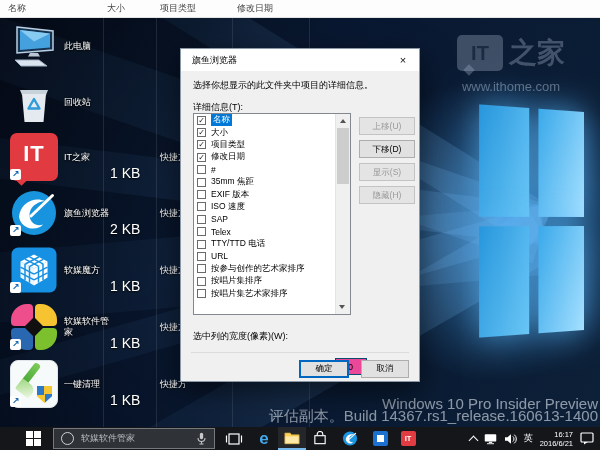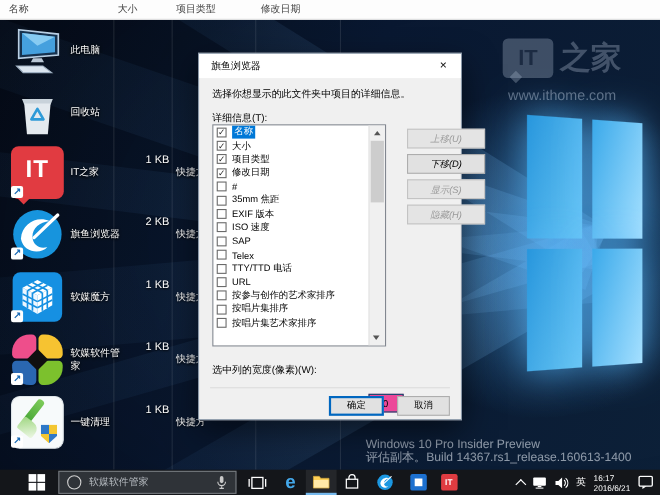--- a/index.html
+++ b/index.html
@@ -31,22 +31,22 @@
     border-bottom:1px solid #e4e4e4;z-index:4;}
   .colheader span{position:absolute;top:0;line-height:17px;font-size:9px;color:#444;}
   .ch0{left:8px}.ch1{left:107px}.ch2{left:160px}.ch3{left:237px}
   .colsep{position:absolute;top:17px;bottom:23px;width:1px;background:rgba(255,255,255,.10);z-index:1;}
   
   .drow{position:absolute;left:0;width:190px;height:52px;z-index:3;}
   .dicon{position:absolute;left:10px;top:0;width:48px;height:48px;}
   .dicon svg{width:48px;height:48px;display:block}
   .dlabel{position:absolute;left:64px;width:50px;top:24px;transform:translateY(-50%);
     font-size:9px;line-height:11px;color:#fff;text-shadow:0 1px 2px #000,0 0 3px rgba(0,0,0,.85);}
-  .dsize{position:absolute;left:110px;width:44px;text-align:right;top:13px;transform:translateY(-50%);
-    font-size:10px;color:#fff;text-shadow:0 1px 2px #000;}
+  .dsize{position:absolute;left:110px;width:44px;text-align:left;top:40px;transform:translateY(-50%);
+    font-size:14px;color:#fff;text-shadow:0 1px 2px #000;}
   .dtype{position:absolute;left:160px;top:24px;transform:translateY(-50%);white-space:nowrap;
     font-size:9px;color:#fff;text-shadow:0 1px 2px #000;}
   .sc{position:absolute;left:0;bottom:1px;width:11px;height:11px;background:#fff;border-radius:2px;
     color:#1567b3;font-size:9px;line-height:11px;text-align:center;font-weight:bold;}
   .ic{width:48px;height:48px;position:relative;}
   .ic-ithome{background:#e13b41;border-radius:7px;}
   .ic-ithome b{position:absolute;left:0;right:0;top:8px;text-align:center;color:#fff;font-size:22px;letter-spacing:1px;}
   .ic-ithome i{position:absolute;left:7px;bottom:-3px;width:9px;height:9px;background:#e13b41;transform:rotate(45deg);}
   .ic-mgr i{position:absolute;width:22px;height:22px;}
   .q1{left:1px;top:1px;background:#ee4e8b;border-radius:16px 4px 4px 4px;}
@@ -65,22 +65,22 @@
   
   .wm-ithome{position:absolute;top:34px;right:14px;width:150px;text-align:center;z-index:2;}
   .wm-bubble{display:inline-block;width:46px;height:36px;background:rgba(165,180,200,.34);
     border-radius:5px;position:relative;vertical-align:middle;}
   .wm-bubble b{display:block;color:rgba(18,32,55,.75);font-size:20px;line-height:36px;}
   .wm-bubble i{position:absolute;left:8px;bottom:-3px;width:8px;height:8px;
     background:rgba(165,180,200,.34);transform:rotate(45deg);}
   .wm-zhijia{display:inline-block;font-size:28px;font-weight:bold;color:rgba(165,180,200,.36);
     vertical-align:middle;margin-left:6px;}
   .wm-url{margin-top:7px;font-size:13px;color:rgba(172,188,208,.5);}
-  .wm-build{position:absolute;right:26px;bottom:28px;text-align:left;z-index:2;
-    color:rgba(228,235,243,.6);font-size:11px;line-height:12px;}
+  .wm-build{position:absolute;right:2px;bottom:28px;text-align:right;z-index:2;
+    color:rgba(228,235,243,.6);font-size:15px;line-height:12px;}
   
   .dialog{position:absolute;left:180px;top:48px;width:240px;height:334px;background:#f0f0f0;
     border:1px solid #8a98a8;box-shadow:0 10px 28px rgba(0,0,0,.55);z-index:10;font-size:9px;color:#000;box-sizing:border-box;}
   .dlg-titlebar{position:absolute;left:0;top:0;right:0;height:22px;background:#fff;}
   .dlg-title{position:absolute;left:11px;top:0;line-height:22px;font-size:9px;}
   .dlg-close{position:absolute;right:0;top:0;width:32px;height:22px;text-align:center;line-height:22px;
     font-size:11px;color:#111;cursor:default;}
   .dlg-instruction{position:absolute;left:12px;top:30px;right:10px;}
   .dlg-listlabel{position:absolute;left:12px;top:52px;}
   .listbox{position:absolute;left:12px;top:64px;width:158px;height:202px;background:#fff;
@@ -88,22 +88,22 @@
   .li{height:12.4px;display:flex;align-items:center;padding-left:3px;}
   .cb{width:9px;height:9px;border:1px solid #6a6a6a;background:#fff;margin-right:5px;flex:0 0 auto;
     font-size:8px;line-height:8px;text-align:center;color:#1a1a1a;box-sizing:border-box;}
   .li .lbl{font-size:8.5px;white-space:nowrap;}
   .li.selected .lbl{background:#0078d7;color:#fff;padding:0 2px;}
   .sb{position:absolute;right:0;top:0;width:14px;height:100%;background:#f0f0f0;border-left:1px solid #e3e3e3;}
   .sb .thumb{position:absolute;left:1px;right:1px;top:14px;height:56px;background:#cdcdcd;}
   .tri{width:0;height:0;border-left:3.5px solid transparent;border-right:3.5px solid transparent;margin:5px auto 0;}
   .tri-up{border-bottom:4.5px solid #555;}
   .tri-dn{border-top:4.5px solid #555;position:absolute;bottom:5px;left:3px;}
-  .sidebtn{position:absolute;left:189px;width:71px;height:18px;background:#e1e1e1;border:1px solid #adadad;
-    text-align:center;line-height:16px;font-size:8.5px;color:#000;box-sizing:border-box;font-style:italic;}
+  .sidebtn{position:absolute;left:178px;width:56px;height:18px;background:#e1e1e1;border:1px solid #adadad;
+    text-align:center;line-height:16px;font-size:8.5px;color:#000;box-sizing:border-box;}
   .sidebtn.disabled{background:#e4e4e4;border-color:#c3c3c3;color:#9a9a9a;}
   .wlabel{position:absolute;left:12px;top:281px;}
   .winput{position:absolute;left:154px;top:274px;width:26px;height:15px;border:1px solid #0c4a6e;
     background:#ec4899;font-size:9px;padding:0 2px;font-family:inherit;box-sizing:content-box;margin-top:35px;}
   .dlg-sep{position:absolute;left:10px;right:10px;top:303px;height:1px;background:#dcdcdc;}
   .btn{position:absolute;top:311px;height:18px;background:#e1e1e1;text-align:center;font-size:8.5px;box-sizing:border-box;}
   .okbtn{left:118px;width:50px;border:2px solid #0067c0;line-height:13px;}
   .cancelbtn{left:180px;width:48px;border:1px solid #adadad;line-height:15px;}
   
   .taskbar{position:absolute;left:0;right:0;bottom:0;height:23px;background:#14161a;z-index:20;}
@@ -121,21 +121,21 @@
   .tbi{width:16px;height:15px;display:block;}
   .tb-edge{color:#44a8ea;font-size:17px;font-weight:bold;line-height:20px;}
   .tb-rapp{width:15px;height:15px;background:#1d70cf;border-radius:2px;display:block;position:relative;}
   .tb-rapp i{position:absolute;left:4px;top:4px;width:7px;height:7px;background:#fff;display:block;}
   .tb-it{width:15px;height:15px;background:#e03c41;border-radius:2px;color:#fff;font-size:7.5px;
     font-weight:bold;line-height:15px;text-align:center;display:block;}
   .tb-tray{position:absolute;right:6px;top:0;height:23px;display:flex;align-items:center;gap:7px;}
   .chev{width:6px;height:6px;border-left:1.4px solid #fff;border-top:1.4px solid #fff;
     transform:rotate(45deg);margin-top:3px;}
   .ime{font-size:9px;color:#fff;}
-  .clock{font-size:7.5px;line-height:9px;color:#fff;}
+  .clock{text-align:right;font-size:7.5px;line-height:9px;color:#fff;}
 </style>
 </head>
 <body>
 
 <div class="desktop">
   <div class="beam b1"></div>
   <div class="beam b2"></div>
   <div class="beam b3"></div>
   <div class="beam b4"></div>
   <div class="beam b5"></div>

